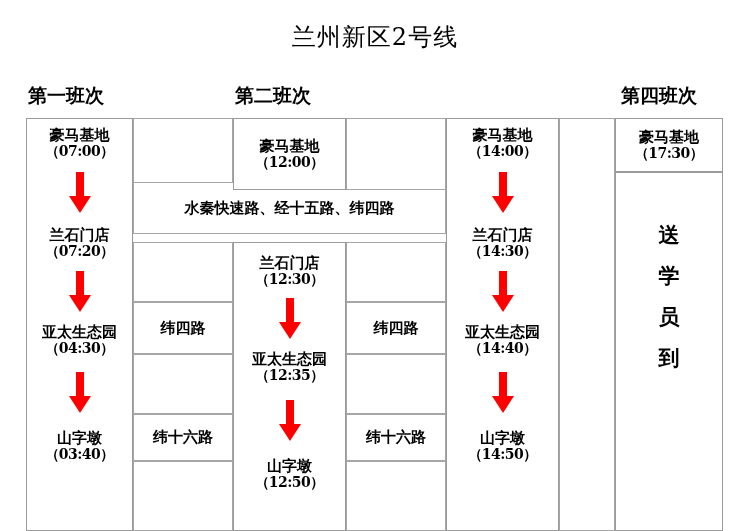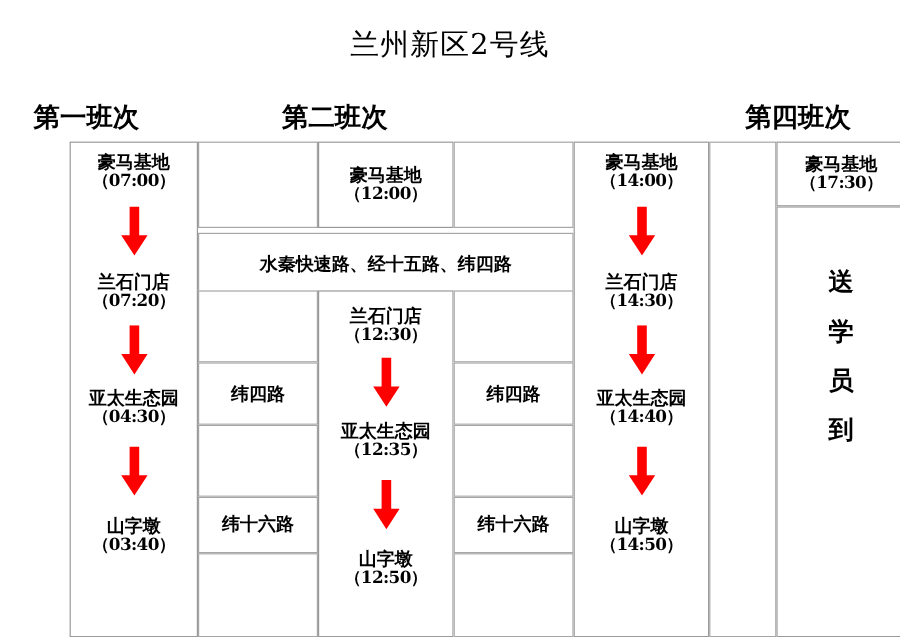--- a/index.html
+++ b/index.html
@@ -32,38 +32,37 @@
     font-size: 24px;
     font-weight: normal;
     letter-spacing: 1px;
     line-height: 1.1;
   }
 
   
   .col-header {
     position: absolute;
     top: 83px;
-    font-size: 22px;
+    font-size: 19px;
     font-weight: bold;
     white-space: nowrap;
     letter-spacing: 0px;
   }
   .hdr1 { left: 28px; }
   .hdr2 { left: 235px; }
   .hdr3 { left: 449px; }
   .hdr4 { left: 621px; }
 
   
   .grid {
     position: absolute;
     left: 26px;
     top: 118px;
     width: 576px;
     height: 413px;
-    margin-left: 32px;
   }
 
   .cell {
     position: absolute;
     box-sizing: border-box;
     border: 1px solid #a6a6a6;
     background: #ffffff;
   }
 
   
@@ -181,21 +180,21 @@
       <div class="stop">
         <span>山字墩</span>
         <span class="time">（03:40）</span>
       </div>
     </div>
 
     <div class="cell" style="left:107px; top:0px; width:100px; height:72px;">
       <div class="empty-cell"></div>
     </div>
 
-    <div class="cell" style="left:107px; top:76px; width:313px; height:52px;">
+    <div class="cell" style="left:107px; top:64px; width:313px; height:52px;">
       <div class="route-text">水秦快速路、经十五路、纬四路</div>
     </div>
 
     <div class="cell" style="left:107px; top:124px; width:100px; height:60px;">
       <div class="empty-cell"></div>
     </div>
     <div class="cell" style="left:107px; top:184px; width:100px; height:52px;">
       <div class="route-text">纬四路</div>
     </div>
     <div class="cell" style="left:107px; top:236px; width:100px; height:60px;">

